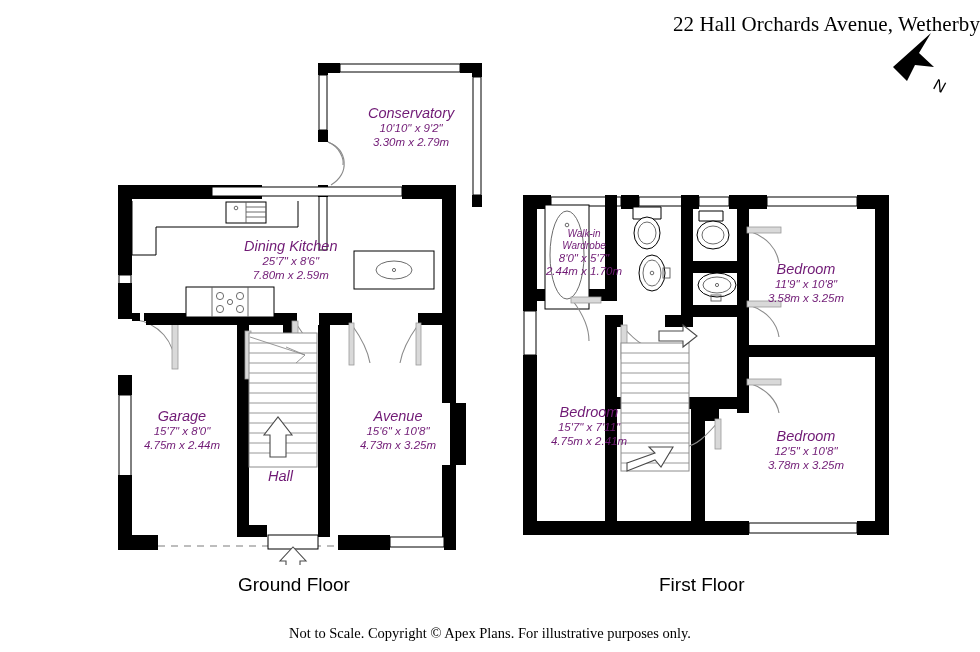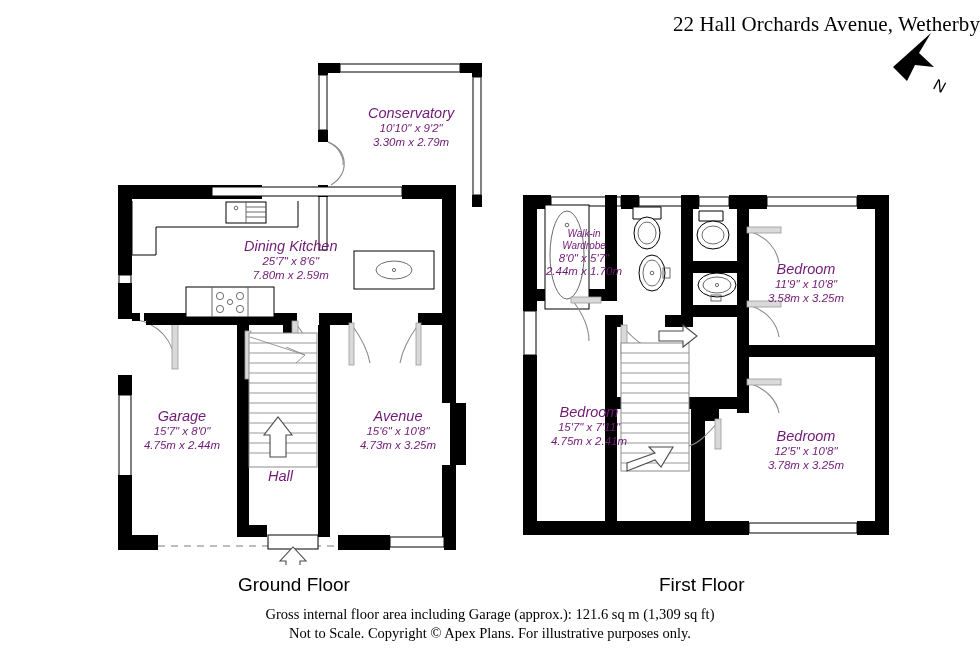--- a/index.html
+++ b/index.html
@@ -395,16 +395,15 @@
 
   <div class="room-label big" style="left:754px; top:428px; width:104px;">
     <span class="rl-name">Bedroom</span>
     <span class="rl-dim">12'5" x 10'8"</span>
     <span class="rl-dim">3.78m x 3.25m</span>
   </div>
 
 
   <div class="floor-caption" id="first-floor-caption">First Floor</div>
 
-  <div class="footer-line" id="footer-area">Gross internal floor area including Garage (approx.): 121.6 sq m (1,309 sq ft)</div>
   <div class="footer-line" id="footer-copy">Not to Scale. Copyright © Apex Plans. For illustrative purposes only.</div>
 
 </div>
 
 </body></html>

